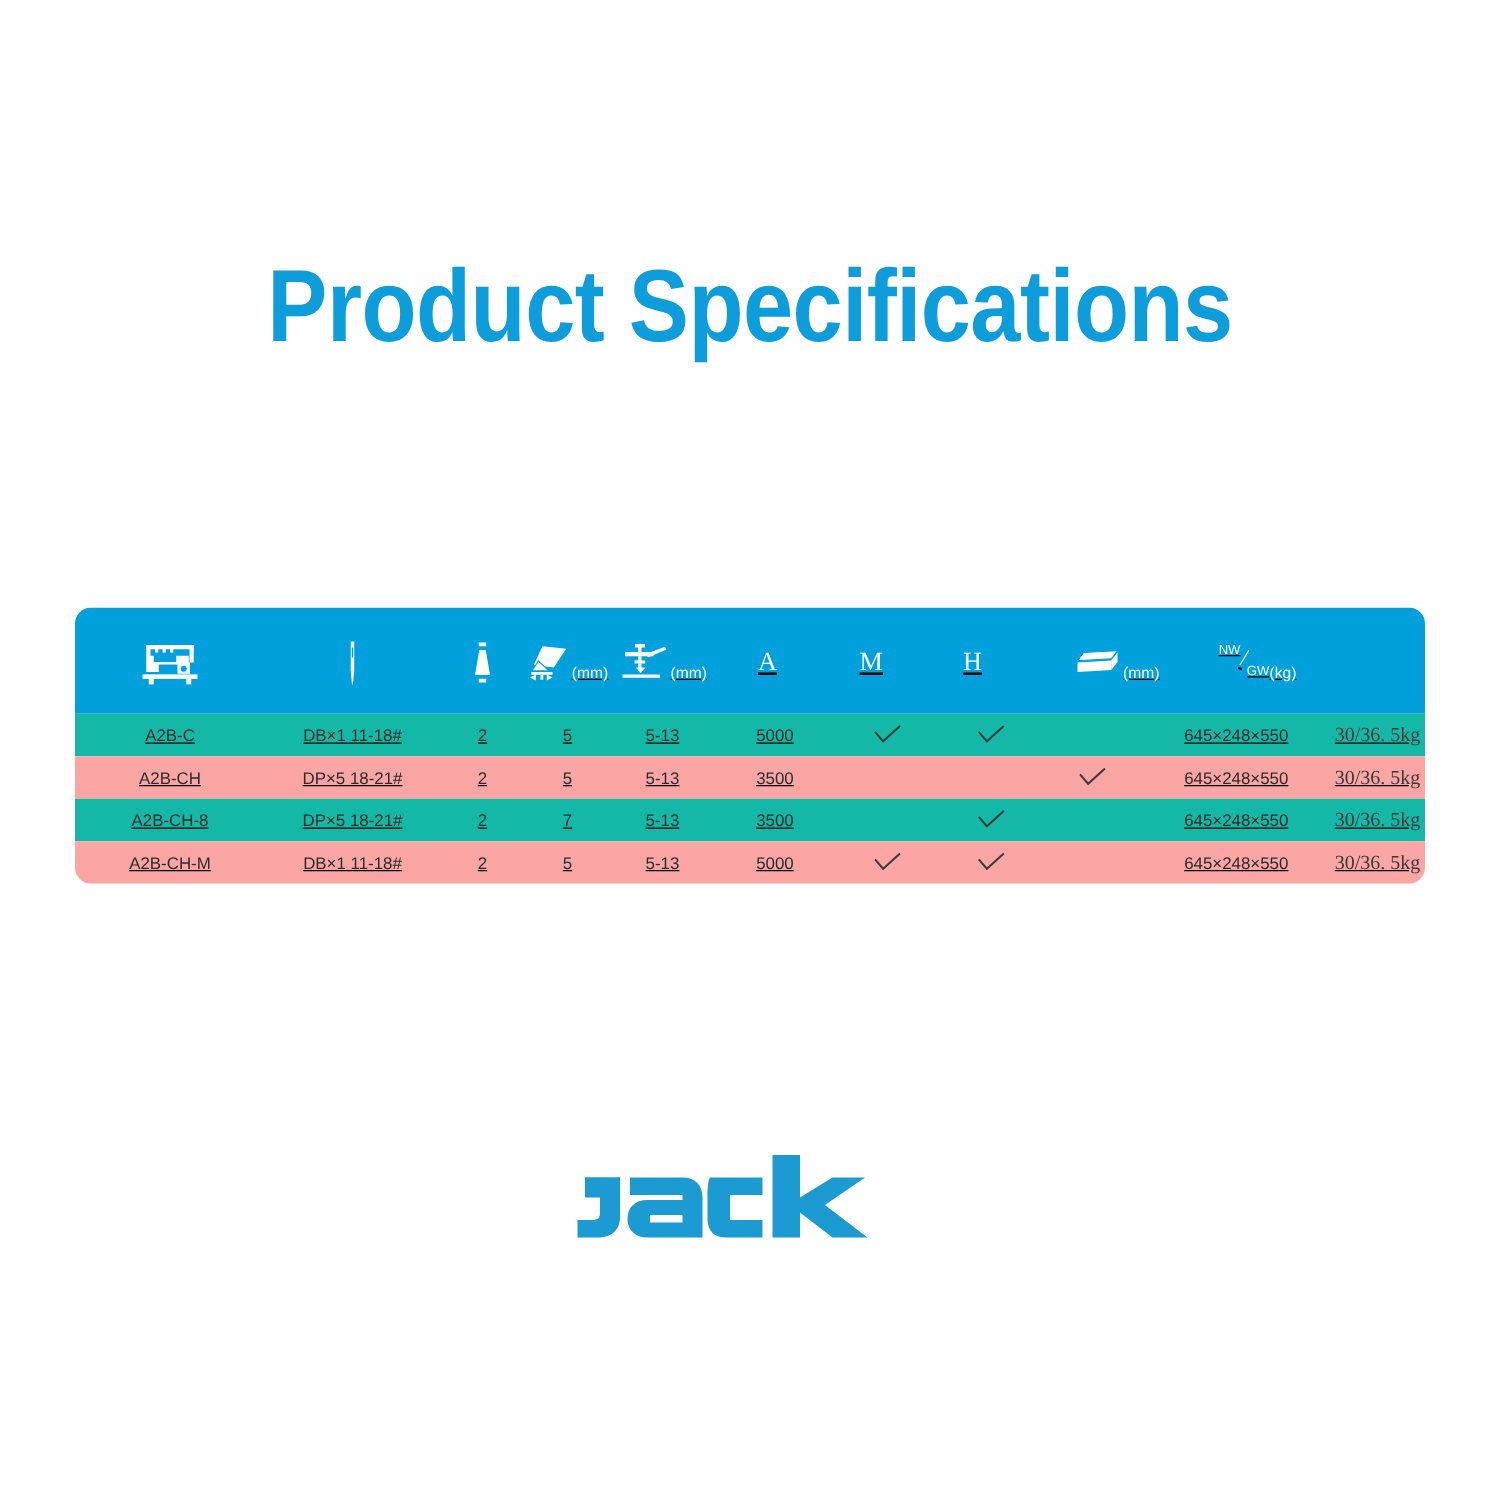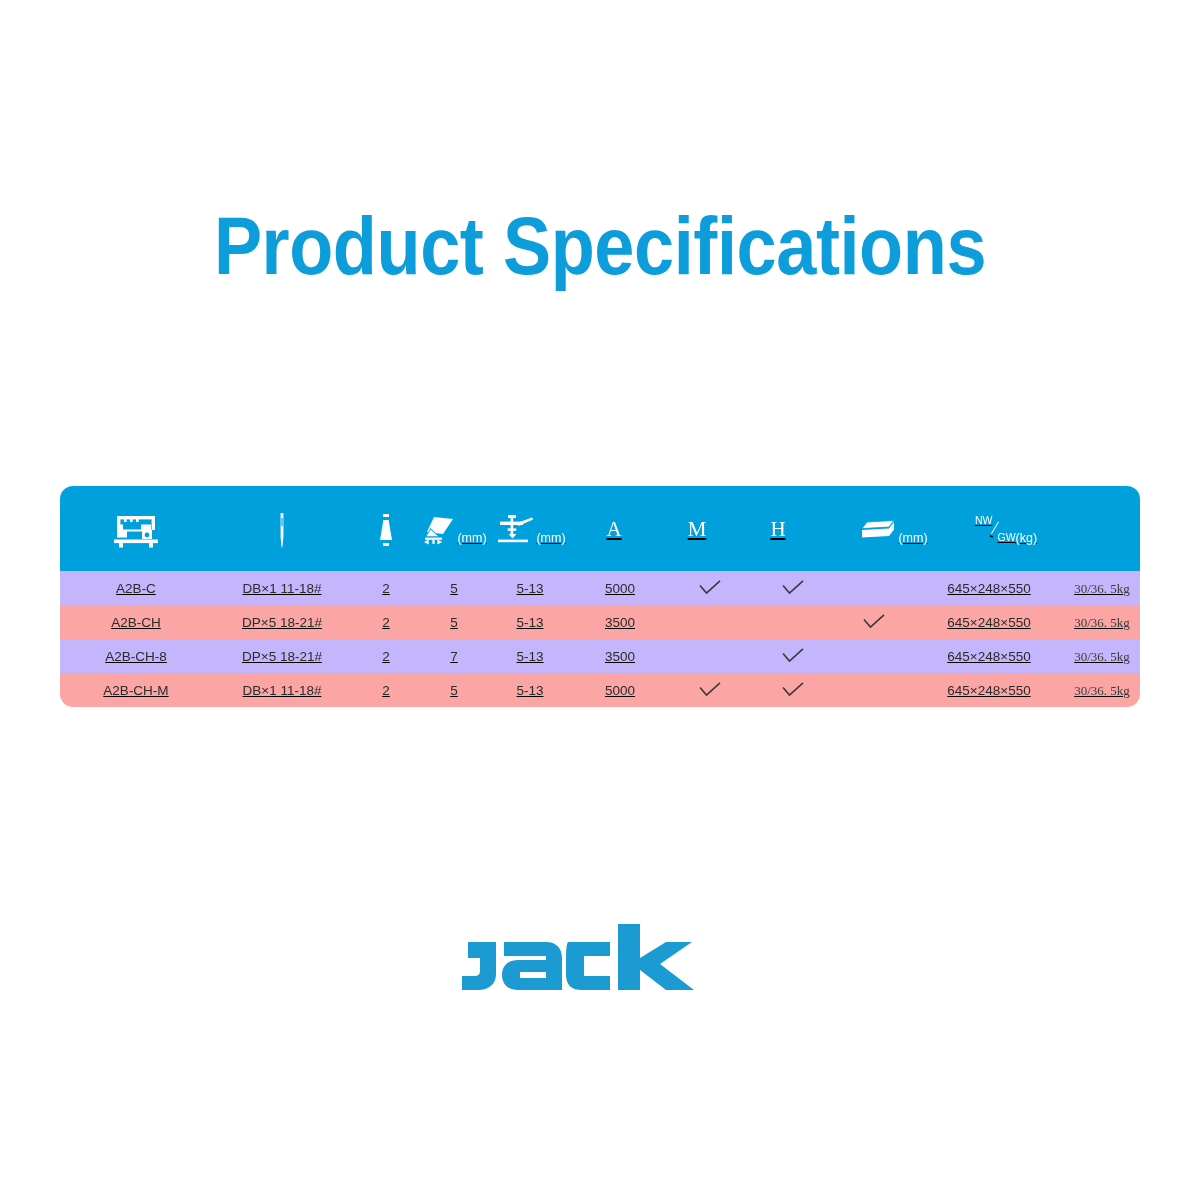--- a/index.html
+++ b/index.html
@@ -52,21 +52,21 @@
     width: 100%;
     align-items: center;
   }
 
   #table-header {
     background: #00a0dd;
     height: 85px;
   }
 
   .drow { height: 34px; }
-  .drow.odd  { background: #c4b5fd; justify-content: center; }
+  .drow.odd  { background: #14b8a6; justify-content: center; }
   .drow.even { background: #fca5a5; }
 
   
   .c0 { width: 152px; }
   .c1 { width: 140px; }
   .c2 { width: 68px; }
   .c3 { width: 68px; }
   .c4 { width: 84px; }
   .c5 { width: 96px; }
   .c6 { width: 84px; }
@@ -124,21 +124,21 @@
   
   .dtxt {
     color: #2b2b2b;
     font-size: 13.5px;
     line-height: 15px;
     font-family: "Liberation Sans", sans-serif;
     white-space: nowrap;
   }
   .dtxt.serif {
     font-family: "Liberation Serif", serif;
-    font-size: 13px;
+    font-size: 16px;
     color: #3a3a3a;
   }
   .check svg { display: block; }
 
   
   #brand-logo {
     position: absolute;
     left: 0;
     top: 918px;
     width: 1200px;

